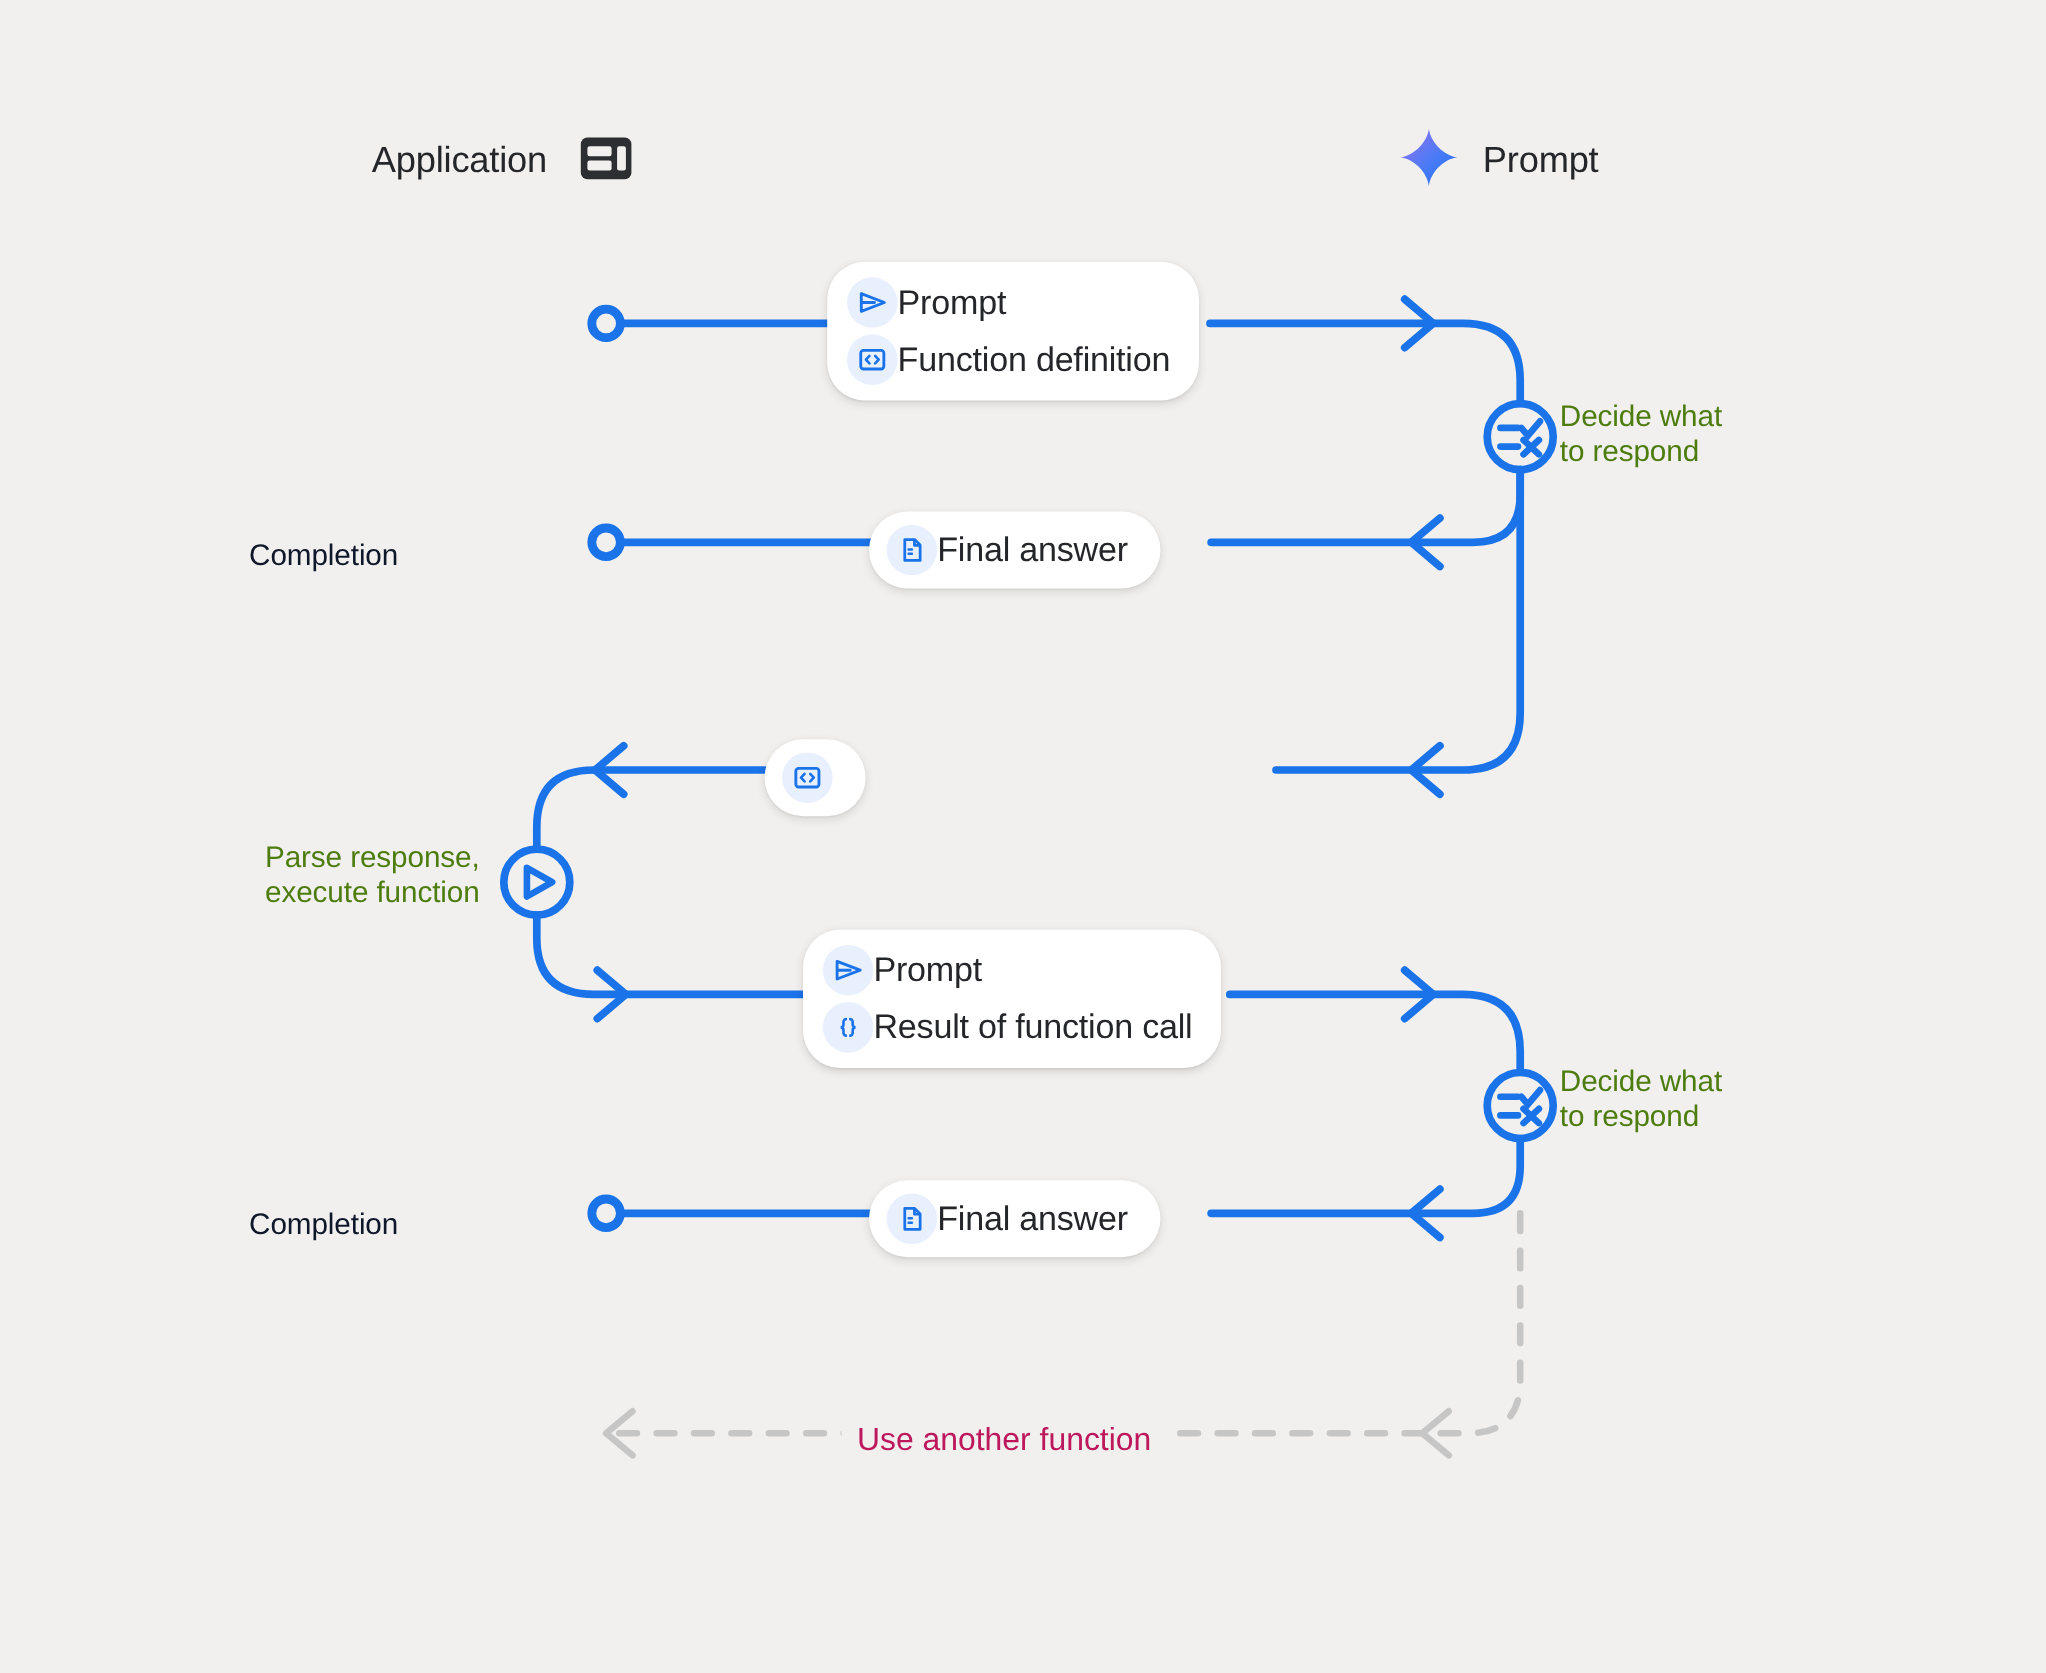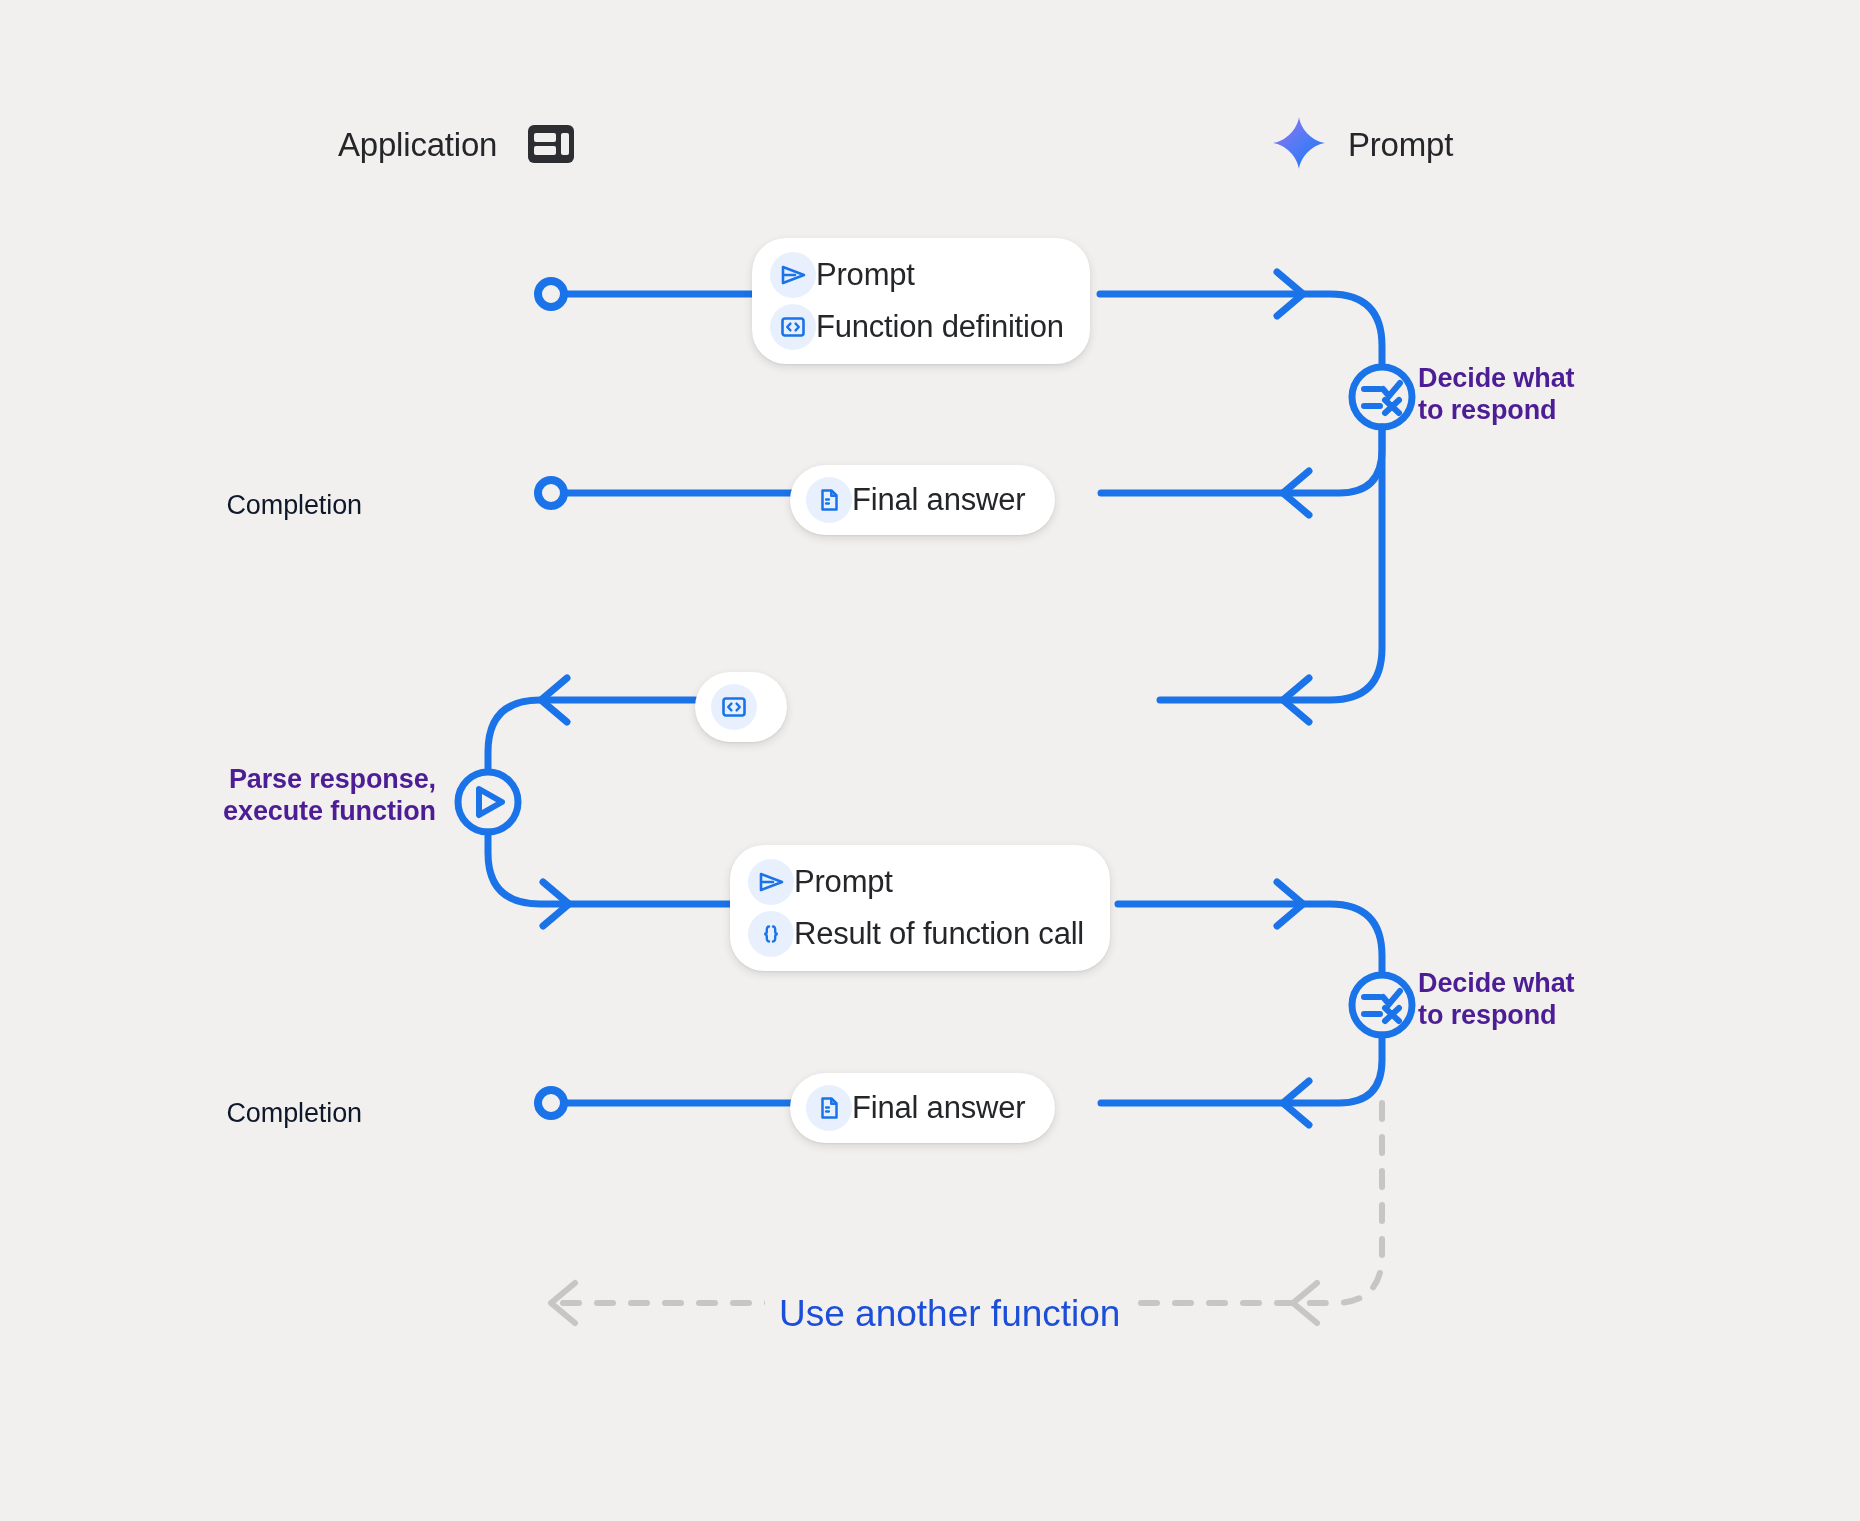--- a/index.html
+++ b/index.html
@@ -56,22 +56,22 @@
   }
   #gemini-icon {
     left: 1272px;
     top: 116px;
     width: 54px;
     height: 54px;
   }
   
   .side-note {
     font-size: 27px;
-    color: #4c1d95;
-    font-weight: 700;
+    color: #4d7c0f;
+    font-weight: 400;
     letter-spacing: -0.1px;
   }
   .side-note-right {
     left: 1418px;
   }
   #note-decide-1 { top: 363px; }
   #note-decide-2 { top: 968px; }
   #note-parse {
     left: 196px;
     top: 764px;
@@ -84,22 +84,22 @@
     font-weight: 400;
     letter-spacing: -0.1px;
     text-align: right;
     width: 240px;
   }
   #completion-1 { left: 122px; top: 490px; }
   #completion-2 { left: 122px; top: 1098px; }
   #loop-label {
     left: 765px;
     top: 1292px;
-    font-size: 37px;
-    color: #1d4ed8;
+    font-size: 29px;
+    color: #be185d;
     background: #f1f0ee;
     padding: 0 14px;
   }
   
   .bubble {
     position: absolute;
     background: #ffffff;
     border-radius: 999px;
     box-shadow: 0 3px 9px rgba(40,40,40,0.13), 0 1px 2px rgba(40,40,40,0.07);
     display: flex;

